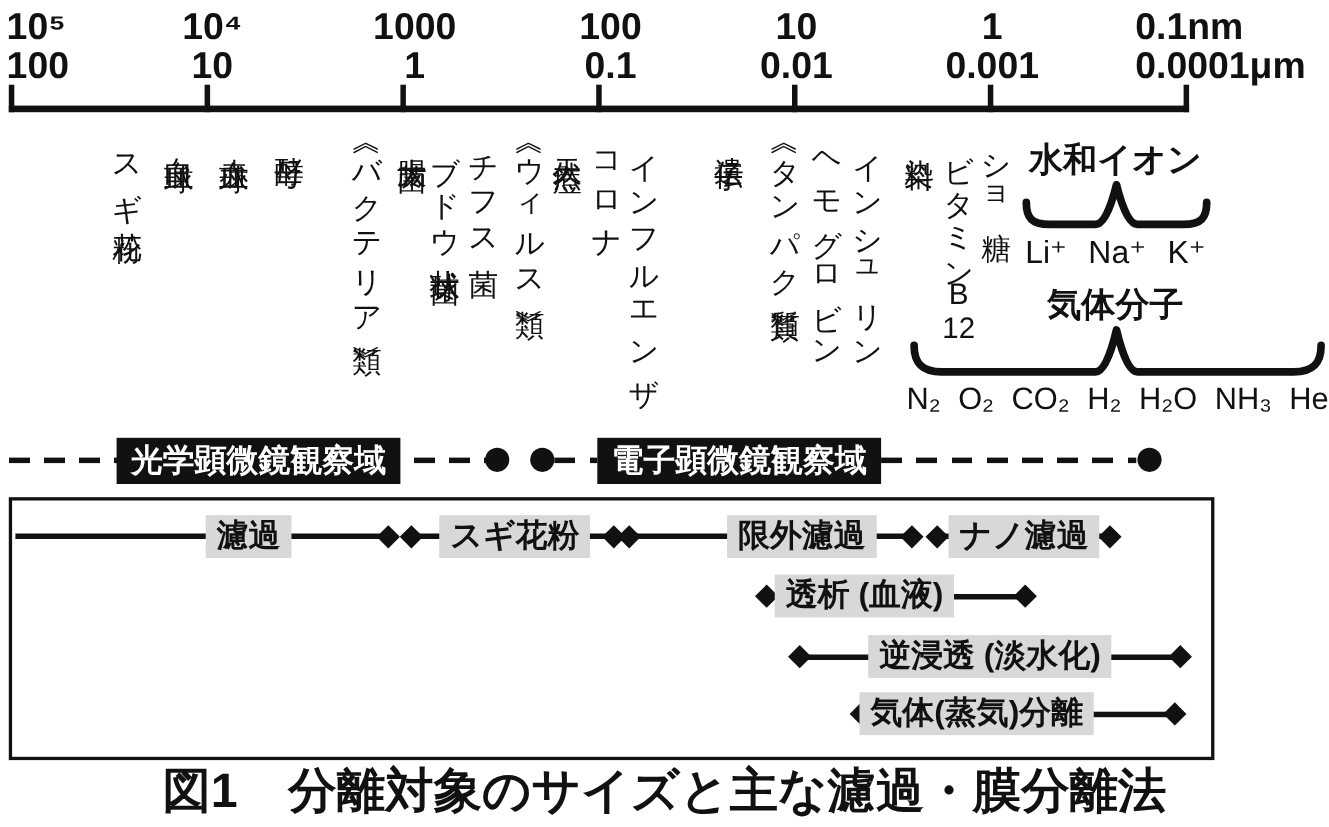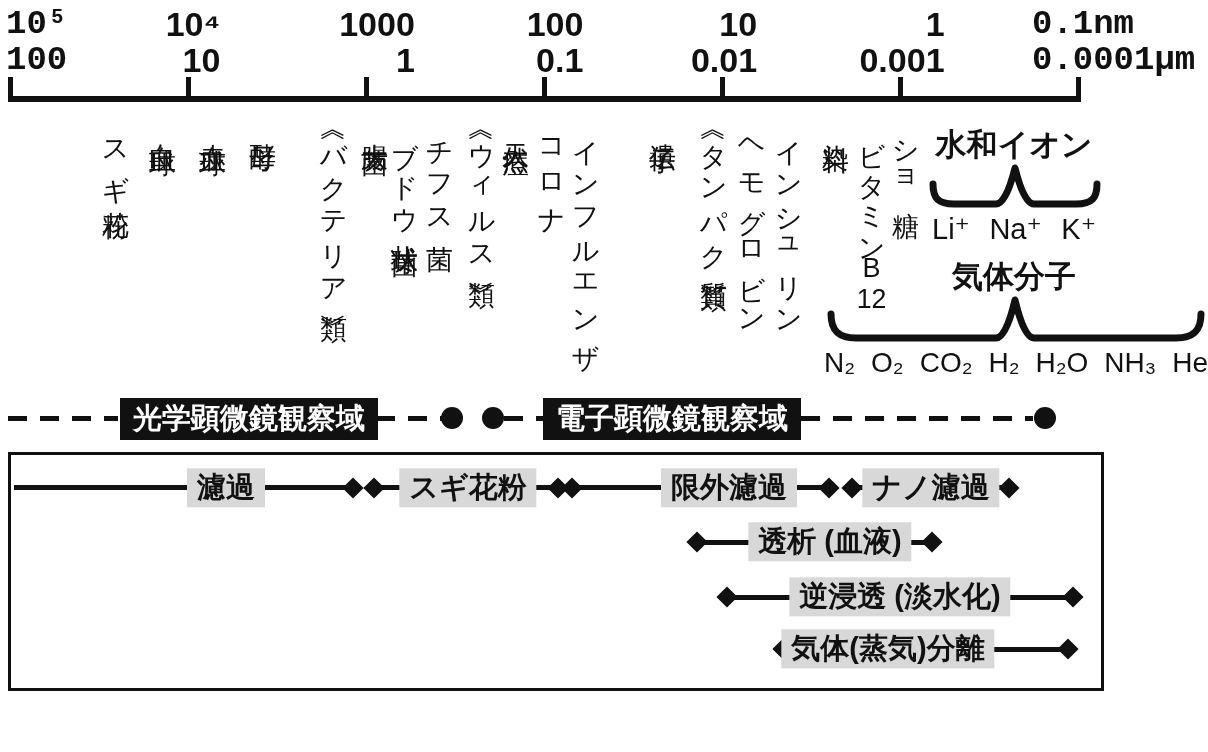--- a/index.html
+++ b/index.html
@@ -1,22 +1,22 @@
 <!DOCTYPE html>
 <html><head>
 <meta charset="utf-8">
 <style>
   html,body{margin:0;padding:0;background:#fff;}
   body{width:1208px;height:752px;font-family:"Liberation Sans","DejaVu Sans",sans-serif;color:#111;}
   .fig{position:relative;width:1208px;height:752px;background:#fff;overflow:hidden;}
 
   
-  .scale-col{position:absolute;top:6px;text-align:right;transform:translateX(-50%);
+  .scale-col{position:absolute;top:6px;text-align:center;transform:translateX(-50%);
              font-weight:bold;font-size:34px;line-height:1.06;white-space:nowrap;}
-  .scale-col.left-edge{transform:none;text-align:left;font-family:Liberation Mono, monospace;}
+  .scale-col.left-edge{transform:none;text-align:left;}
   .scale-bar{position:absolute;left:8px;top:96px;width:1073px;height:6px;background:#111;}
   .scale-tick{position:absolute;top:77px;width:5px;height:25px;background:#111;}
 
   
   .vlab{position:absolute;top:122px;writing-mode:vertical-rl;text-orientation:mixed;
         font-size:27px;line-height:1;letter-spacing:3px;white-space:nowrap;
         transform:translateX(-50%);}
   .vlab.upright{text-orientation:upright;letter-spacing:2px;}
   .tcy{text-combine-upright:all;}
 
@@ -134,21 +134,21 @@
     <span>O₂</span>
     <span>CO₂</span>
     <span>H₂</span>
     <span>H₂O</span>
     <span>NH₃</span>
     <span>He</span>
   </div>
 
   <div>
     <div class="dash" style="left:8px;width:110px"></div>
-    <div class="mbox" style="left:120px;width:258px">光学顕微鏡観察域</div>
+    <div class="mbox" style="left:106px;width:258px">光学顕微鏡観察域</div>
     <div class="dash" style="left:376px;width:66px"></div>
     <div class="dot" style="left:441px"></div>
     <div class="dot" style="left:482px"></div>
     <div class="dash" style="left:504px;width:39px"></div>
     <div class="mbox" style="left:543px;width:258px">電子顕微鏡観察域</div>
     <div class="dash" style="left:801px;width:232px"></div>
     <div class="dot" style="left:1034px"></div>
   </div>
 
   <div class="fbox"></div>
@@ -165,27 +165,31 @@
   <div class="rline" style="left:852px;top:485px;width:157px"></div>
   <div class="dia" style="left:1009px;top:488px"></div>
   <div class="flab" style="left:226px;top:488px">濾過</div>
   <div class="flab" style="left:468px;top:488px">スギ花粉</div>
   <div class="flab" style="left:931px;top:488px">ナノ濾過</div>
   <div class="flab" style="left:729px;top:488px">限外濾過</div>
 
   <div class="dia" style="left:697px;top:542px"></div>
   <div class="rline" style="left:697px;top:540px;width:235px"></div>
   <div class="dia" style="left:932px;top:542px"></div>
-  <div class="flab" style="left:830px;top:542px">透析 (血液)</div>
+  <div class="flab" style="left:786px;top:542px">透析 (血液)</div>
 
   <div class="dia" style="left:727px;top:597px"></div>
   <div class="rline" style="left:727px;top:595px;width:346px"></div>
   <div class="dia" style="left:1073px;top:597px"></div>
   <div class="flab" style="left:900px;top:597px">逆浸透 (淡水化)</div>
 
   <div class="dia" style="left:783px;top:649px"></div>
   <div class="rline" style="left:783px;top:647px;width:285px"></div>
   <div class="dia" style="left:1068px;top:649px"></div>
   <div class="flab" style="left:888px;top:649px">気体(蒸気)分離</div>
 
 
+  <div class="caption">
+    <span>図1</span>
+    <span>分離対象のサイズと主な濾過・膜分離法</span>
+  </div>
 
 </div>
 
 </body></html>

